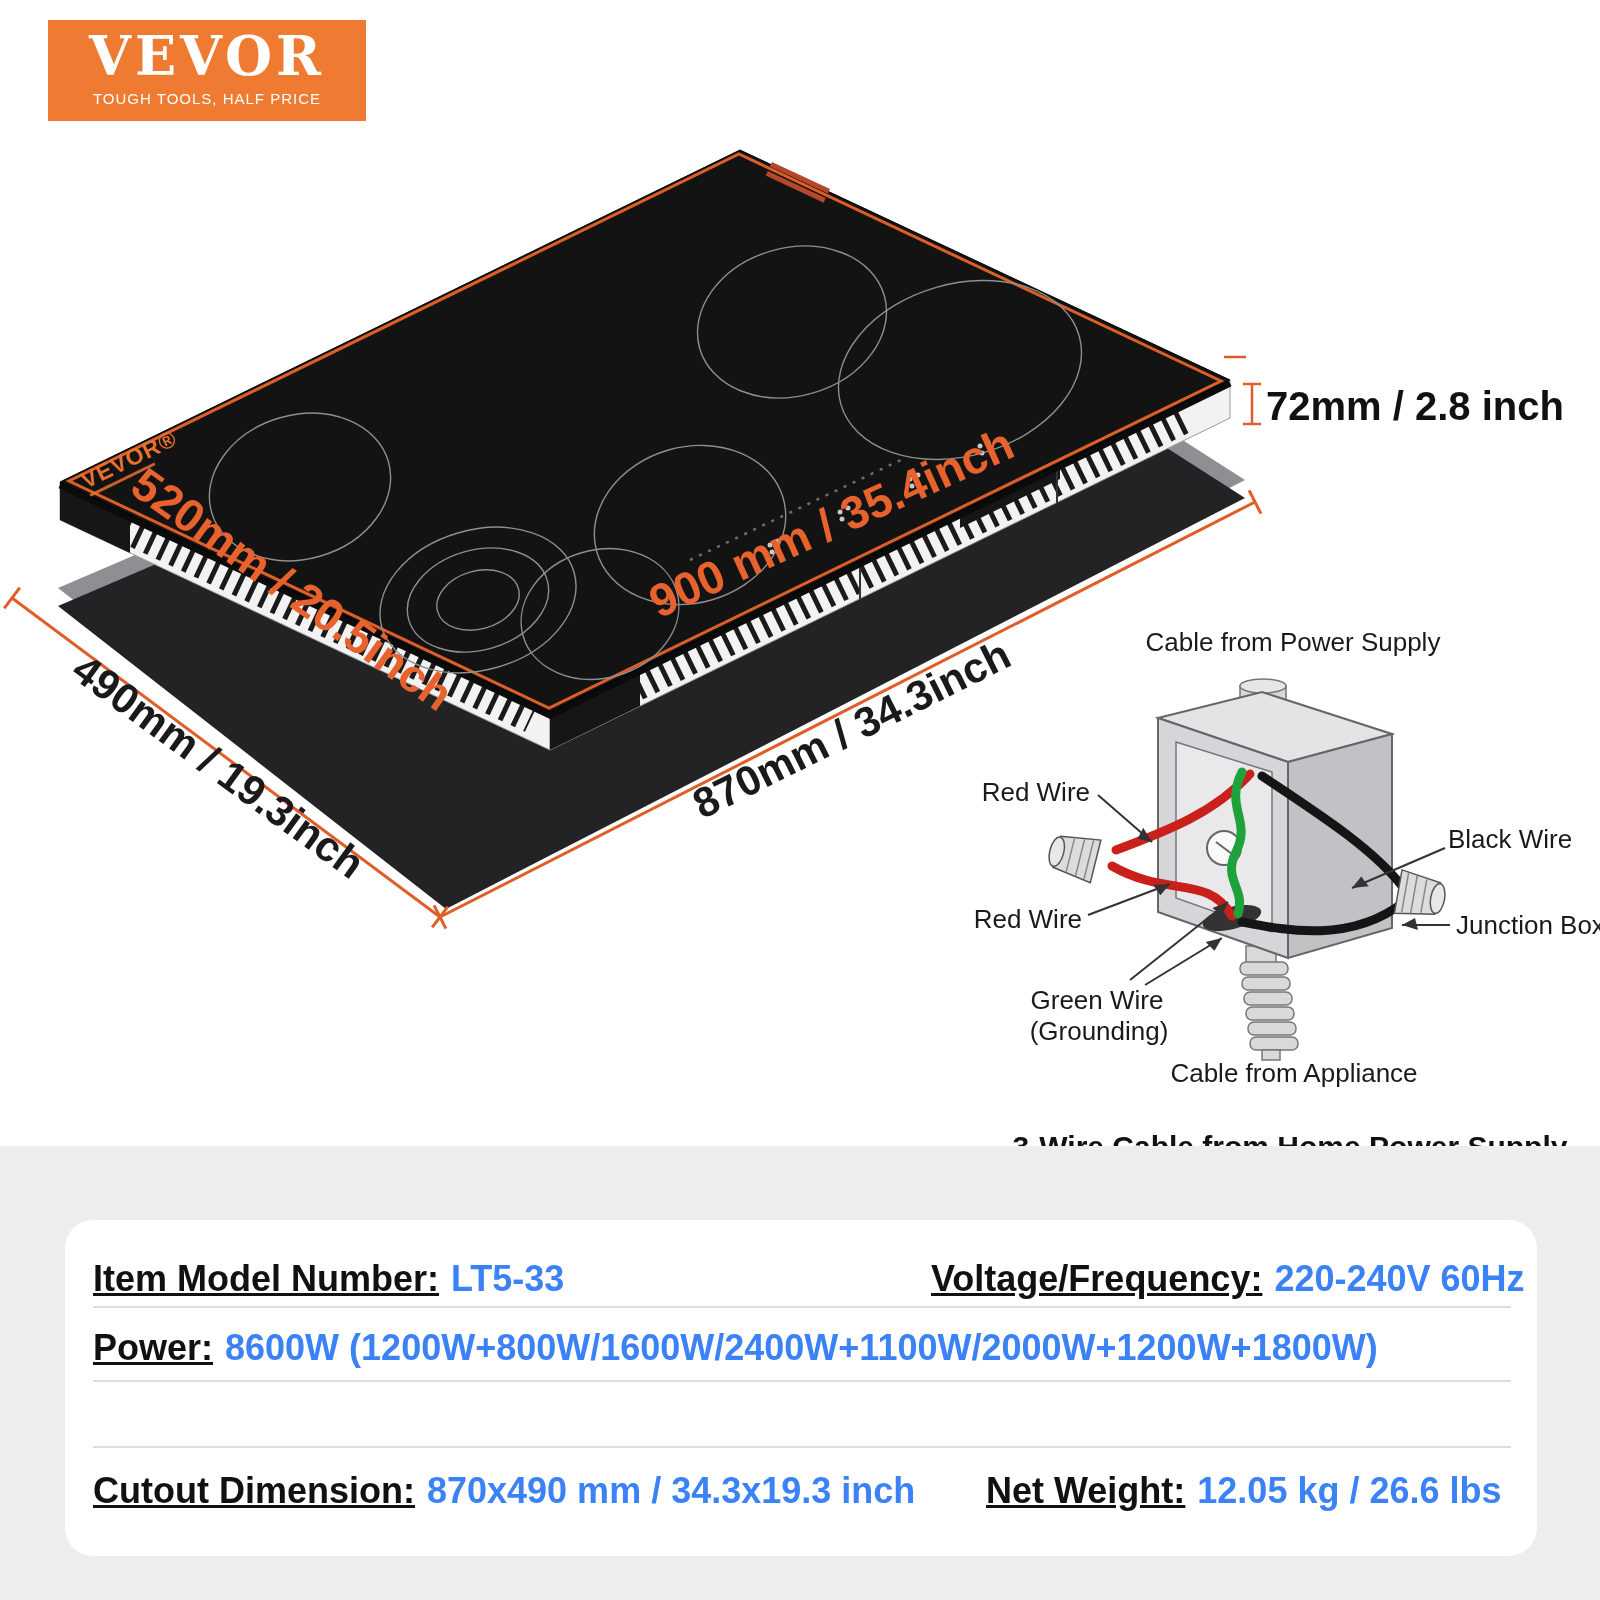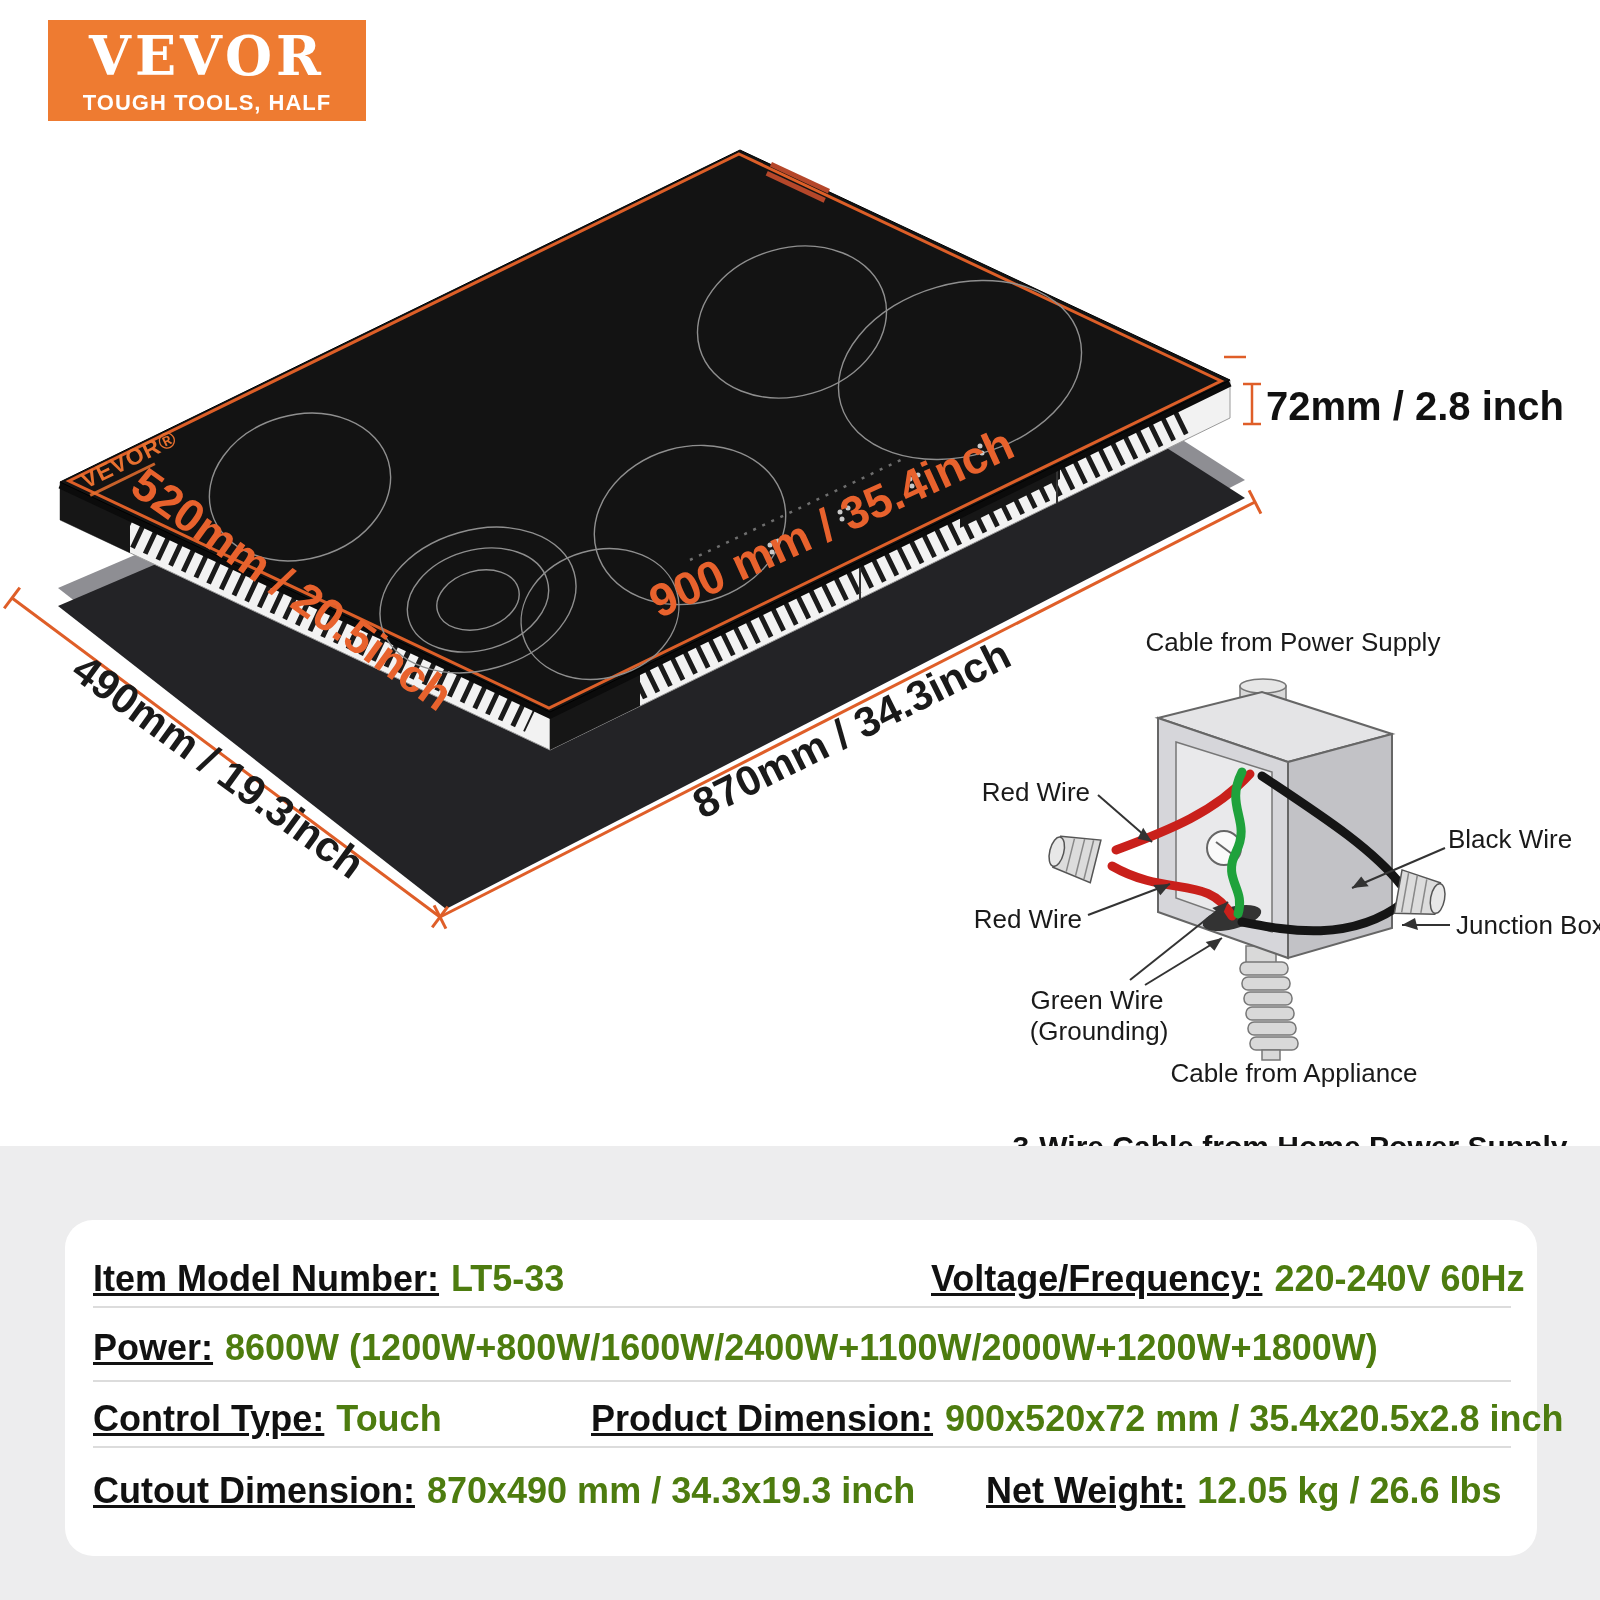--- a/index.html
+++ b/index.html
@@ -2,39 +2,39 @@
 <html><head>
 <meta charset="utf-8">
 <style>
   html,body{margin:0;padding:0;}
   body{width:1600px;height:1600px;background:#ffffff;font-family:"Liberation Sans",sans-serif;}
   #stage{position:relative;width:1600px;height:1600px;overflow:hidden;background:#ffffff;}
 
   
   .logo{position:absolute;left:48px;top:20px;width:318px;height:101px;background:#EE7B31;color:#fff;text-align:center;}
   .logo-name{font-family:"DejaVu Serif",serif;font-weight:bold;font-size:54px;letter-spacing:4px;line-height:1;margin-top:9px;}
-  .logo-tag{font-size:22px;font-weight:bold;letter-spacing:1px;margin-top:7px;}
+  .logo-tag{font-size:15px;font-weight:normal;letter-spacing:1px;margin-top:7px;}
 
   svg.illu{position:absolute;left:0;top:0;}
 
   
   .t-dim-orange{fill:#E8622D;font-weight:bold;font-size:46px;font-family:"Liberation Sans",sans-serif;}
   .t-dim-black{fill:#1A1A1A;font-weight:bold;font-size:42px;font-family:"Liberation Sans",sans-serif;}
   .t-72{fill:#111;font-weight:bold;font-size:40px;font-family:"Liberation Sans",sans-serif;}
   .t-wire{fill:#1A1A1A;font-size:26px;font-family:"Liberation Sans",sans-serif;}
   .t-wire-b{fill:#111;font-size:30px;font-weight:bold;font-family:"Liberation Sans",sans-serif;}
   .t-print{fill:#E8702F;font-weight:bold;font-size:23px;letter-spacing:1px;font-family:"Liberation Sans",sans-serif;}
 
   
   .specband{position:absolute;left:0;top:1146px;width:1600px;height:454px;background:#EDEDEE;}
   .speccard{position:absolute;left:65px;top:74px;width:1472px;height:336px;background:#ffffff;border-radius:28px;}
   .srow{position:absolute;left:0;width:100%;height:44px;font-size:36px;font-weight:bold;white-space:nowrap;}
   .pair{position:absolute;top:0;}
   .lbl{color:#111111;text-decoration:underline;}
-  .val{color:#4d7c0f;margin-left:12px;}
+  .val{color:#3b82f6;margin-left:12px;}
   .divider{position:absolute;left:28px;width:1418px;height:2px;background:#DCDCDC;}
 </style>
 </head>
 <body>
 
 <div id="stage">
 
   <div class="logo">
     <div class="logo-name">VEVOR</div>
     <div class="logo-tag">TOUGH TOOLS, HALF PRICE</div>
@@ -225,28 +225,20 @@
       </div>
       <div class="divider" style="top:86px"></div>
 
       <div class="srow" style="top:107px">
         <span class="pair" style="left:28px">
           <span class="lbl">Power:</span><span class="val">8600W (1200W+800W/1600W/2400W+1100W/2000W+1200W+1800W)</span>
         </span>
       </div>
       <div class="divider" style="top:160px"></div>
 
-      <div class="srow" style="top:178px">
-        <span class="pair" style="left:28px">
-          <span class="lbl">Control Type:</span><span class="val">Touch</span>
-        </span>
-        <span class="pair" style="left:526px">
-          <span class="lbl">Product Dimension:</span><span class="val">900x520x72 mm / 35.4x20.5x2.8 inch</span>
-        </span>
-      </div>
       <div class="divider" style="top:226px"></div>
 
       <div class="srow" style="top:250px">
         <span class="pair" style="left:28px">
           <span class="lbl">Cutout Dimension:</span><span class="val">870x490 mm / 34.3x19.3 inch</span>
         </span>
         <span class="pair" style="left:921px">
           <span class="lbl">Net Weight:</span><span class="val">12.05 kg / 26.6 lbs</span>
         </span>
       </div>

